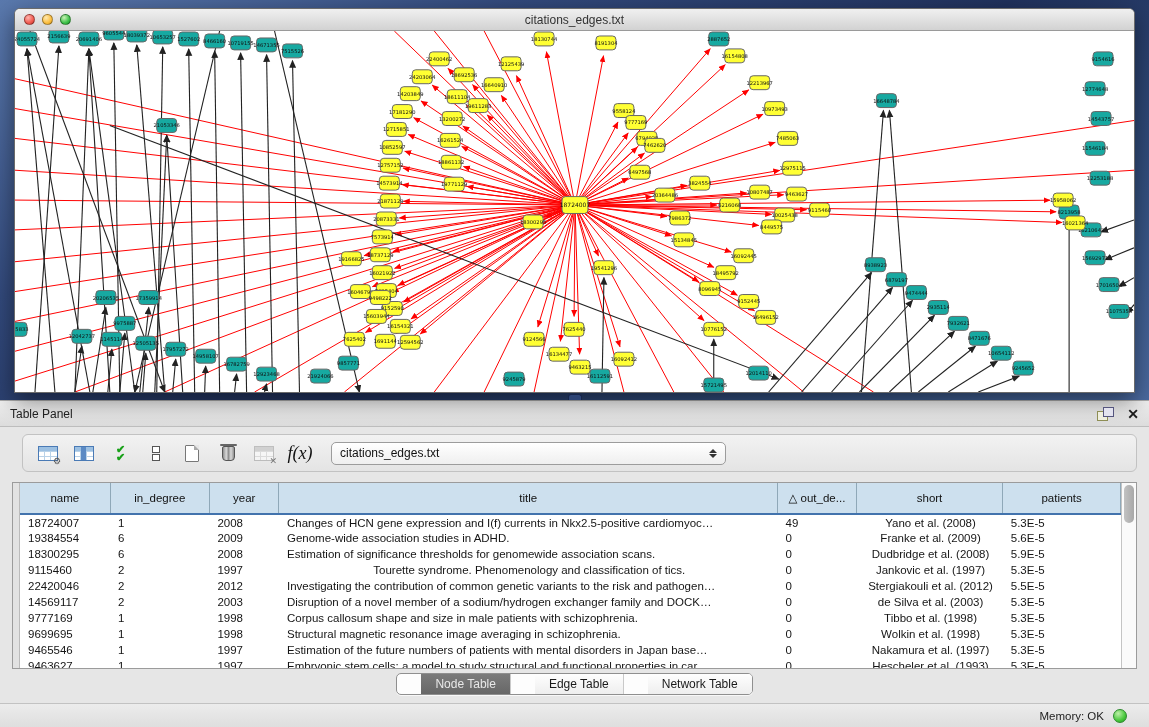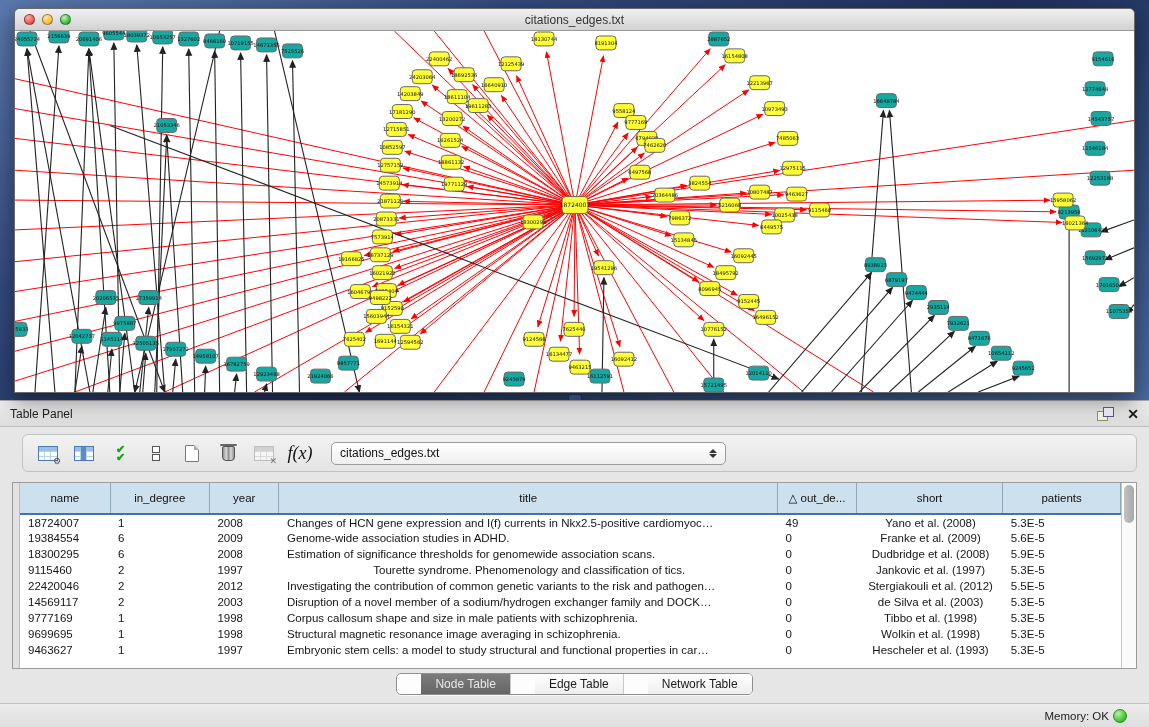--- a/index.html
+++ b/index.html
@@ -75,21 +75,21 @@
   .vscroll { width:15px; background:#fafafa; border-left:1px solid #c4c4c4; position:relative; }
   .vscroll .thumb { position:absolute; top:2px; left:2px; width:10px; height:38px; background:linear-gradient(to right,#c2c2c2,#a8a8a8); border-radius:5px; }
 
   .tabsrow { height:30px; display:flex; align-items:center; justify-content:center; }
   .tabs { display:flex; border:1px solid #8f8f8f; border-radius:5px; overflow:hidden; background:#fdfdfd; box-shadow:0 1px 0 rgba(255,255,255,.7); }
   .tab { padding:3px 14px; font-size:12px; color:#1a1a1a; border-right:1px solid #c9c9c9; cursor:pointer; background:linear-gradient(#fefefe,#eee);margin-left:24px; }
   .tab:last-child { border-right:none; }
   .tab.active { background:linear-gradient(#7b7b7b,#676767); color:#e8e8e8; }
 
   .status { height:24px; flex:0 0 24px; background:linear-gradient(#ececec,#dedede); border-top:1px solid #c2c2c2;
-    display:flex; align-items:center; justify-content:flex-end; padding-right:8px; font-size:11.5px; color:#222; gap:4px;padding-left:22px; }
+    display:flex; align-items:center; justify-content:flex-end; padding-right:8px; font-size:11.5px; color:#222; gap:9px;padding-left:22px; }
   .memdot { width:14px; height:14px; border-radius:50%; border:1px solid #2c8a2c;
     background:radial-gradient(circle at 35% 30%, #bdf0a8, #47c83c 60%, #23941f); margin-right:14px; }
 </style>
 </head>
 <body>
 
 <div class="screen">
 
   <div class="desktop">
     <div class="gwindow">
@@ -632,20 +632,29 @@
                 <tr>
                   <td style="text-align: left;">9699695</td>
                   <td style="text-align: left;">1</td>
                   <td style="text-align: left;">1998</td>
                   <td style="text-align: left;">Structural magnetic resonance image averaging in schizophrenia.</td>
                   <td style="text-align: left;">0</td>
                   <td style="text-align: center;">Wolkin et al. (1998)</td>
                   <td style="text-align: left;">5.3E-5</td>
                 </tr>
                 <tr>
+                  <td style="text-align: left;">9465546</td>
+                  <td style="text-align: left;">1</td>
+                  <td style="text-align: left;">1997</td>
+                  <td style="text-align: left;">Estimation of the future numbers of patients with mental disorders in Japan base…</td>
+                  <td style="text-align: left;">0</td>
+                  <td style="text-align: center;">Nakamura et al. (1997)</td>
+                  <td style="text-align: left;">5.3E-5</td>
+                </tr>
+                <tr>
                   <td style="text-align: left;">9463627</td>
                   <td style="text-align: left;">1</td>
                   <td style="text-align: left;">1997</td>
                   <td style="text-align: left;">Embryonic stem cells: a model to study structural and functional properties in car…</td>
                   <td style="text-align: left;">0</td>
                   <td style="text-align: center;">Hescheler et al. (1993)</td>
                   <td style="text-align: left;">5.3E-5</td>
                 </tr>
               </tbody>
           </table>

